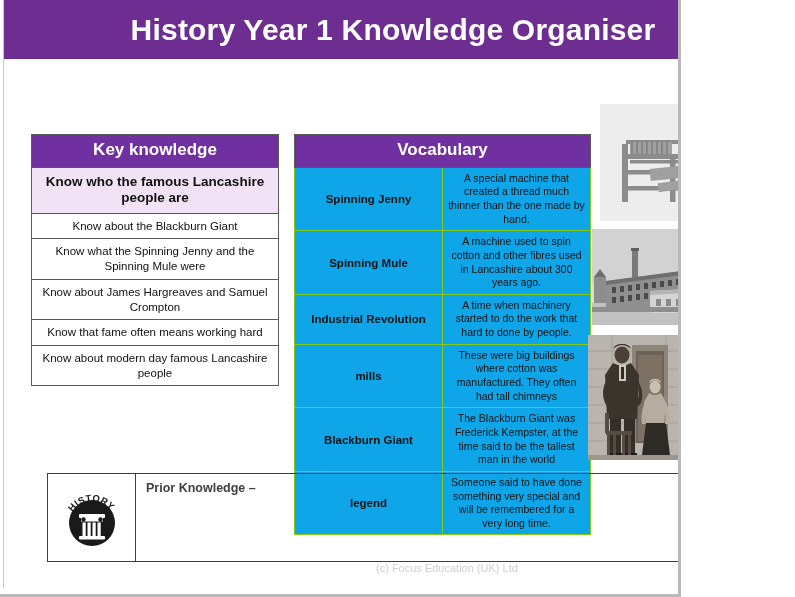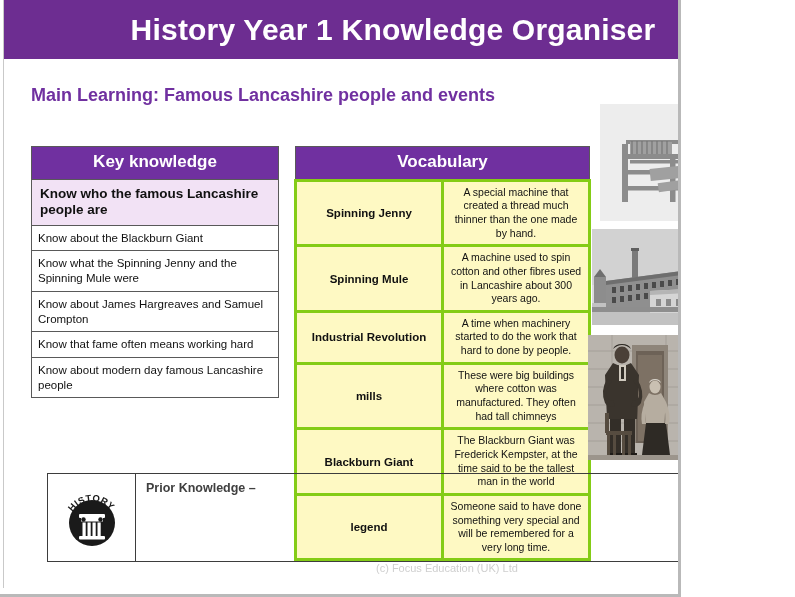--- a/index.html
+++ b/index.html
@@ -60,21 +60,20 @@
     font-size: 18px;
     font-weight: bold;
     white-space: nowrap;
   }
 
   
   .kt, .vt {
     position: absolute;
     border-collapse: collapse;
     table-layout: fixed;
-    margin-top: 12px;
   }
   .kt {
     left: 31px;
     top: 134px;
     width: 248px;
   }
   .vt {
     left: 294px;
     top: 134px;
     width: 297px;
@@ -84,41 +83,41 @@
     color: #ffffff;
     font-size: 17px;
     font-weight: bold;
     text-align: center;
     padding: 6px 2px 7px 2px;
     border: 1px solid #595959;
     line-height: 1.1;
   }
   .kt td {
     border: 1px solid #595959;
-    text-align: left;
+    text-align: center;
     font-size: 11.5px;
     color: #111111;
     padding: 5px 6px;
     line-height: 1.28;
     background: #ffffff;
   }
   .kt td.highlight {
     background: #f2e2f5;
     font-weight: bold;
     font-size: 13.5px;
     line-height: 1.22;
     padding: 6px 8px;
   }
   .vt td {
-    border: 3px solid #84cc16;
+    border: 1px solid #84cc16;
     font-size: 10.5px;
     color: #111111;
     line-height: 1.3;
     padding: 4px 5px;
-    background: #fef9c3;
+    background: #0ea5e9;
     vertical-align: middle;
   }
   .vt td.term {
     width: 79px;
     text-align: center;
     font-weight: bold;
     font-size: 11.5px;
     line-height: 1.22;
   }
   .vt td.def {
@@ -191,21 +190,20 @@
 </head>
 <body>
 
 <div class="page">
   <div class="page-frame"></div>
 
   <div class="title-bar">
     <span class="title-text">History Year 1 Knowledge Organiser</span>
   </div>
 
-  <div class="main-learning">Main Learning: Famous Lancashire people and events</div>
 
   <table class="kt">
     <thead>
       <tr>
         <th>Key knowledge</th>
       </tr>
     </thead>
     <tbody>
       <tr>
         <td class="highlight">Know who the famous Lancashire people are</td>

